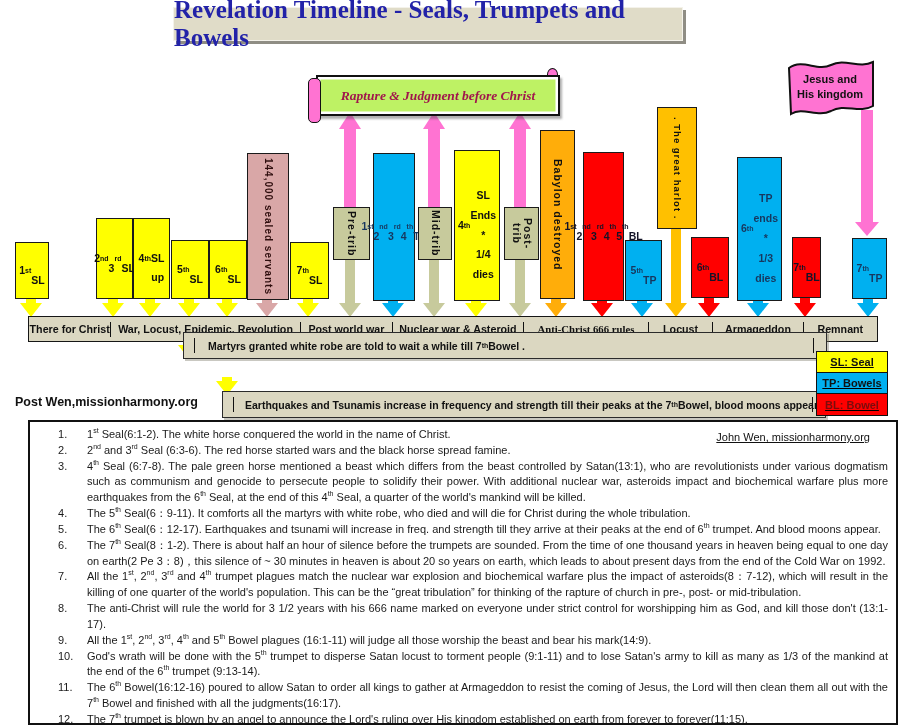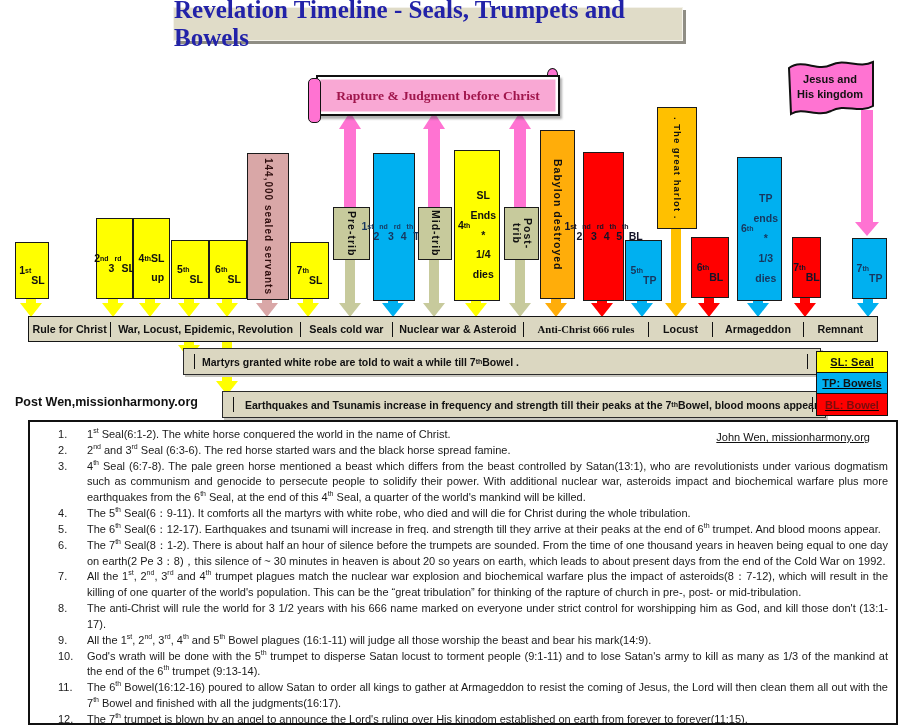--- a/index.html
+++ b/index.html
@@ -4,24 +4,24 @@
 <style>
   html,body{margin:0;padding:0;background:#fff;}
   #stage{position:relative;width:909px;height:726px;background:#fff;overflow:hidden;
          font-family:"Liberation Sans",sans-serif;}
   
   #title{position:absolute;left:173px;top:7px;width:508px;height:32px;background:#E0DCC8;
          border:1px solid #f4f2ea;box-shadow:3px 3px 0 #8f8d84;display:flex;align-items:center;
          justify-content:center;font-family:"Liberation Serif",serif;font-weight:bold;
          font-size:25px;color:#2222A8;}
   
-  #rapture{position:absolute;left:316px;top:75px;width:240px;height:37px;background:#f9a8d4;
+  #rapture{position:absolute;left:316px;top:75px;width:240px;height:37px;background:#bef264;
          border:2px solid #111;box-shadow:inset 0 0 0 2.5px #fff,2px 3px 2px rgba(80,80,80,.45);
          display:flex;align-items:center;justify-content:center;font-family:"Liberation Serif",serif;
-         font-weight:bold;font-size:13.5px;color:#A0164C;z-index:5;}
+         font-weight:bold;font-size:13.5px;color:#A0164C;z-index:5;font-style:italic;}
   #rapture-curl{position:absolute;left:308px;top:78px;width:11px;height:43px;background:#FF73D2;
          border:1.5px solid #111;border-radius:5px;z-index:6;}
   #rapture-knob{position:absolute;left:547px;top:68px;width:9px;height:11px;background:#FF73D2;
          border:1.5px solid #111;border-radius:50%;z-index:4;}
   
   #flag-svg{position:absolute;left:783px;top:56px;z-index:5;}
   #flag-text{position:absolute;left:788px;top:72px;width:84px;text-align:center;font-weight:bold;
          font-size:11px;color:#111;z-index:6;line-height:1.4;}
   
   .box{position:absolute;border:1.3px solid #1a1a1a;display:flex;align-items:center;justify-content:center;
@@ -50,21 +50,21 @@
   
   #timeline{position:absolute;left:28px;top:316px;width:848px;height:24px;background:#DBD7C1;
         border:1.6px solid #161616;display:flex;align-items:center;z-index:2;}
   .tl-seg{text-align:center;font-weight:bold;font-size:10.7px;color:#111;white-space:nowrap;overflow:hidden;}
   .tl-div{height:15px;border-left:1.6px solid #111;flex:0 0 0;}
   
   .callout{position:absolute;background:#DBD7C1;border:1.4px solid #2b2b2b;display:flex;align-items:center;
         font-weight:bold;font-size:10.5px;color:#111;z-index:4;box-shadow:2px 2px 0 rgba(120,118,100,.4);}
   .callout::before{content:"";position:absolute;left:10px;top:5px;bottom:5px;border-left:1.6px solid #111;}
   .callout::after{content:"";position:absolute;right:12px;top:5px;bottom:5px;border-left:1.6px solid #111;}
-  #martyrs{left:183px;top:348px;width:618px;height:25px;padding-left:18px;}
+  #martyrs{left:183px;top:332px;width:618px;height:25px;padding-left:24px;}
   #quakes{left:222px;top:391px;width:580px;height:25px;padding-left:22px;}
   #credit-left{position:absolute;left:15px;top:395px;font-weight:bold;font-size:12.5px;color:#111;}
   
   #legend{position:absolute;left:816px;top:352px;width:72px;z-index:4;text-decoration:underline;}
   .leg-row{height:20.5px;border:1.2px solid #111;margin-top:-1.2px;display:flex;align-items:center;
         justify-content:center;font-weight:bold;font-size:11px;color:#111;}
   #leg-sl{background:#FFFF00;}
   #leg-tp{background:#00B0F0;}
   #leg-bl{background:#FF0000;color:#7A0C0C;}
   
@@ -110,25 +110,25 @@
   <div class="box vert" id="b-bab">Babylon destroyed</div>
   <div class="box" id="b-bl15">1<sup>st</sup><br>2<sup>nd</sup><br>3<sup>rd</sup><br>4<sup>th</sup><br>5<sup>th</sup><br>BL</div>
   <div class="box" id="b-tp5">5<sup>th</sup><br>TP</div>
   <div class="box vert" id="b-har">. The great harlot .</div>
   <div class="box" id="b-bl6">6<sup>th</sup><br>BL</div>
   <div class="box" id="b-tp6">6<sup>th</sup><br>TP<br>ends<br>*<br>1/3<br>dies</div>
   <div class="box" id="b-bl7">7<sup>th</sup><br>BL</div>
   <div class="box" id="b-tp7">7<sup>th</sup><br>TP</div>
 
   <div id="timeline">
-      <span class="tl-seg" style="flex: 82 1 0px;">Rule for Christ</span>
+      <span class="tl-seg" style="flex: 82 1 0px;">There for Christ</span>
       <span class="tl-div"></span>
       <span class="tl-seg" style="flex: 190 1 0px;">War, Locust, Epidemic, Revolution</span>
       <span class="tl-div"></span>
-      <span class="tl-seg" style="flex: 92 1 0px;">Seals cold war</span>
+      <span class="tl-seg" style="flex: 92 1 0px;">Post world war</span>
       <span class="tl-div"></span>
       <span class="tl-seg" style="flex: 131 1 0px;">Nuclear war &amp; Asteroid</span>
       <span class="tl-div"></span>
       <span class="tl-seg" style="flex: 125 1 0px; font-family: Liberation Serif, serif;">Anti-Christ  666 rules</span>
       <span class="tl-div"></span>
       <span class="tl-seg" style="flex: 64 1 0px;">Locust</span>
       <span class="tl-div"></span>
       <span class="tl-seg" style="flex: 90 1 0px;">Armageddon</span>
       <span class="tl-div"></span>
       <span class="tl-seg" style="flex: 74 1 0px;">Remnant</span>

